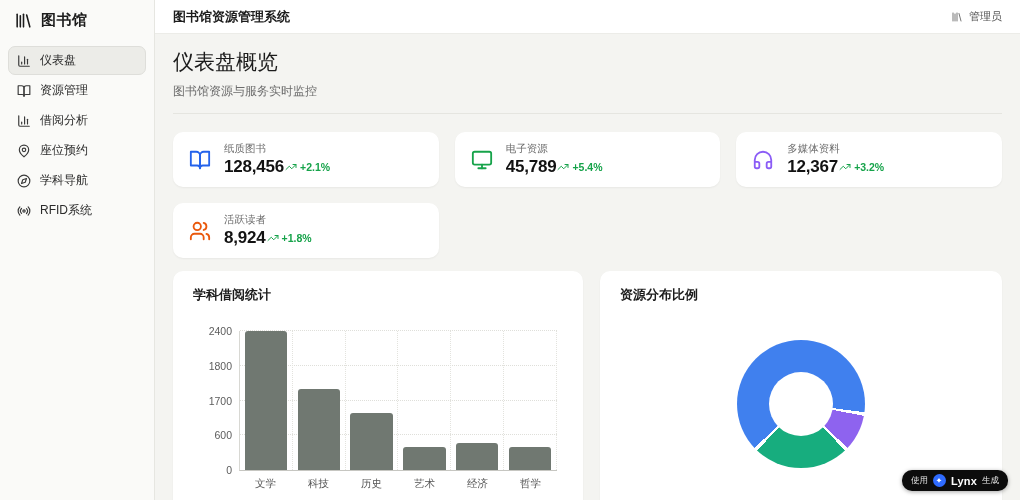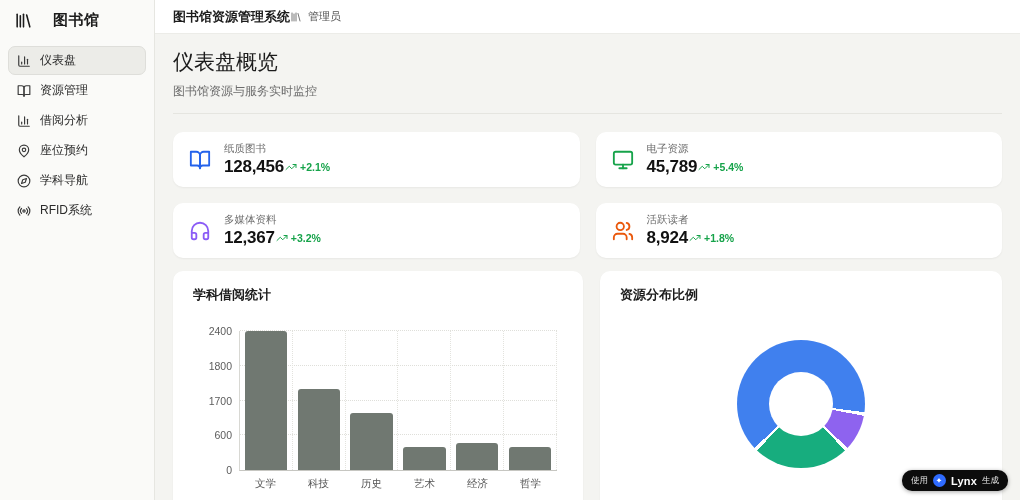--- a/index.html
+++ b/index.html
@@ -2,42 +2,42 @@
 <html><head>
 <meta charset="utf-8">
 <style>
   * { margin:0; padding:0; box-sizing:border-box; }
   html,body { width:1020px; height:500px; overflow:hidden; }
   body { font-family:"Liberation Sans","DejaVu Sans",sans-serif; background:#f4f4f1; color:#1c1c1c; }
   .app { display:flex; width:1020px; height:500px; }
 
   
   .sidebar { width:155px; min-width:155px; height:100%; background:#fafaf8; border-right:1px solid #e6e6e1; padding:9px 8px; }
-  .logo-row { display:flex; gap:20px; padding:2px 4px 16px 6px; }
+  .logo-row { display:flex; gap:8px; padding:2px 4px 16px 6px; }
   .logo-row svg { width:19px; height:19px; color:#1c1c1c; }
   .logo-text { font-family:"Liberation Serif","DejaVu Serif",serif; font-weight:700; font-size:15px; letter-spacing:.5px; }
   .menu { display:flex; flex-direction:column; gap:1px; }
   .menu-item { display:flex; align-items:center; gap:9px; padding:5px 8px; border:1px solid transparent; border-radius:7px; font-size:12px; color:#2b2b2b; cursor:pointer; }
   .menu-item svg { width:14px; height:14px; color:#3a3a3a; flex:none; }
   .menu-item.active { background:#ececE8; border-color:#dededa; }
 
   
   .main { flex:1; display:flex; flex-direction:column; min-width:0; }
-  .header { height:34px; min-height:34px; background:#ffffff; border-bottom:1px solid #ececE8; display:flex; align-items:center; justify-content:flex-start; padding:3px 18px; }
+  .header { height:34px; min-height:34px; background:#ffffff; border-bottom:1px solid #ececE8; display:flex; align-items:center; justify-content:space-between; padding:3px 18px; }
   .header-title { font-family:"Liberation Serif","DejaVu Serif",serif; font-size:13px; font-weight:700; }
   .header-user { display:flex; align-items:center; gap:6px; font-size:11px; color:#555; cursor:pointer; }
   .header-user svg { width:12px; height:12px; color:#777; }
 
   .content { flex:1; padding:12px 18px 0; overflow:hidden; }
   .page-title { font-family:"Liberation Serif","DejaVu Serif",serif; font-size:21px; font-weight:400; margin-top:2px; }
   .page-subtitle { font-size:12px; color:#6c6c6c; margin-top:7px; }
   .divider { border:none; border-top:1px solid #e5e5e0; margin-top:13px; }
 
   
-  .stats-row { display:grid; grid-template-columns:repeat(2,1fr); gap:16px; margin-top:18px; }
+  .stats-row { display:grid; grid-template-columns:repeat(3,1fr); gap:16px; margin-top:18px; }
   .stat-card { background:#fff; border-radius:10px; height:55px; padding:0 16px; display:flex; align-items:center; gap:13px; box-shadow:0 1px 2px rgba(20,20,20,.05); }
   .stat-card svg { width:22px; height:22px; flex:none; }
   .stat-label { font-size:10.5px; color:#6c6c6c; }
   .stat-value-row { display:flex; align-items:center; gap:1px; margin-top:1px; }
   .stat-value { font-size:17px; font-weight:700; color:#121212; letter-spacing:-.2px; }
   .stat-trend { display:flex; align-items:center; gap:3px; font-size:10.5px; font-weight:700; }
   .stat-trend svg { width:12px; height:12px; }
 
   
   .charts-row { display:grid; grid-template-columns:410px 1fr; gap:17px; margin-top:13px; }

